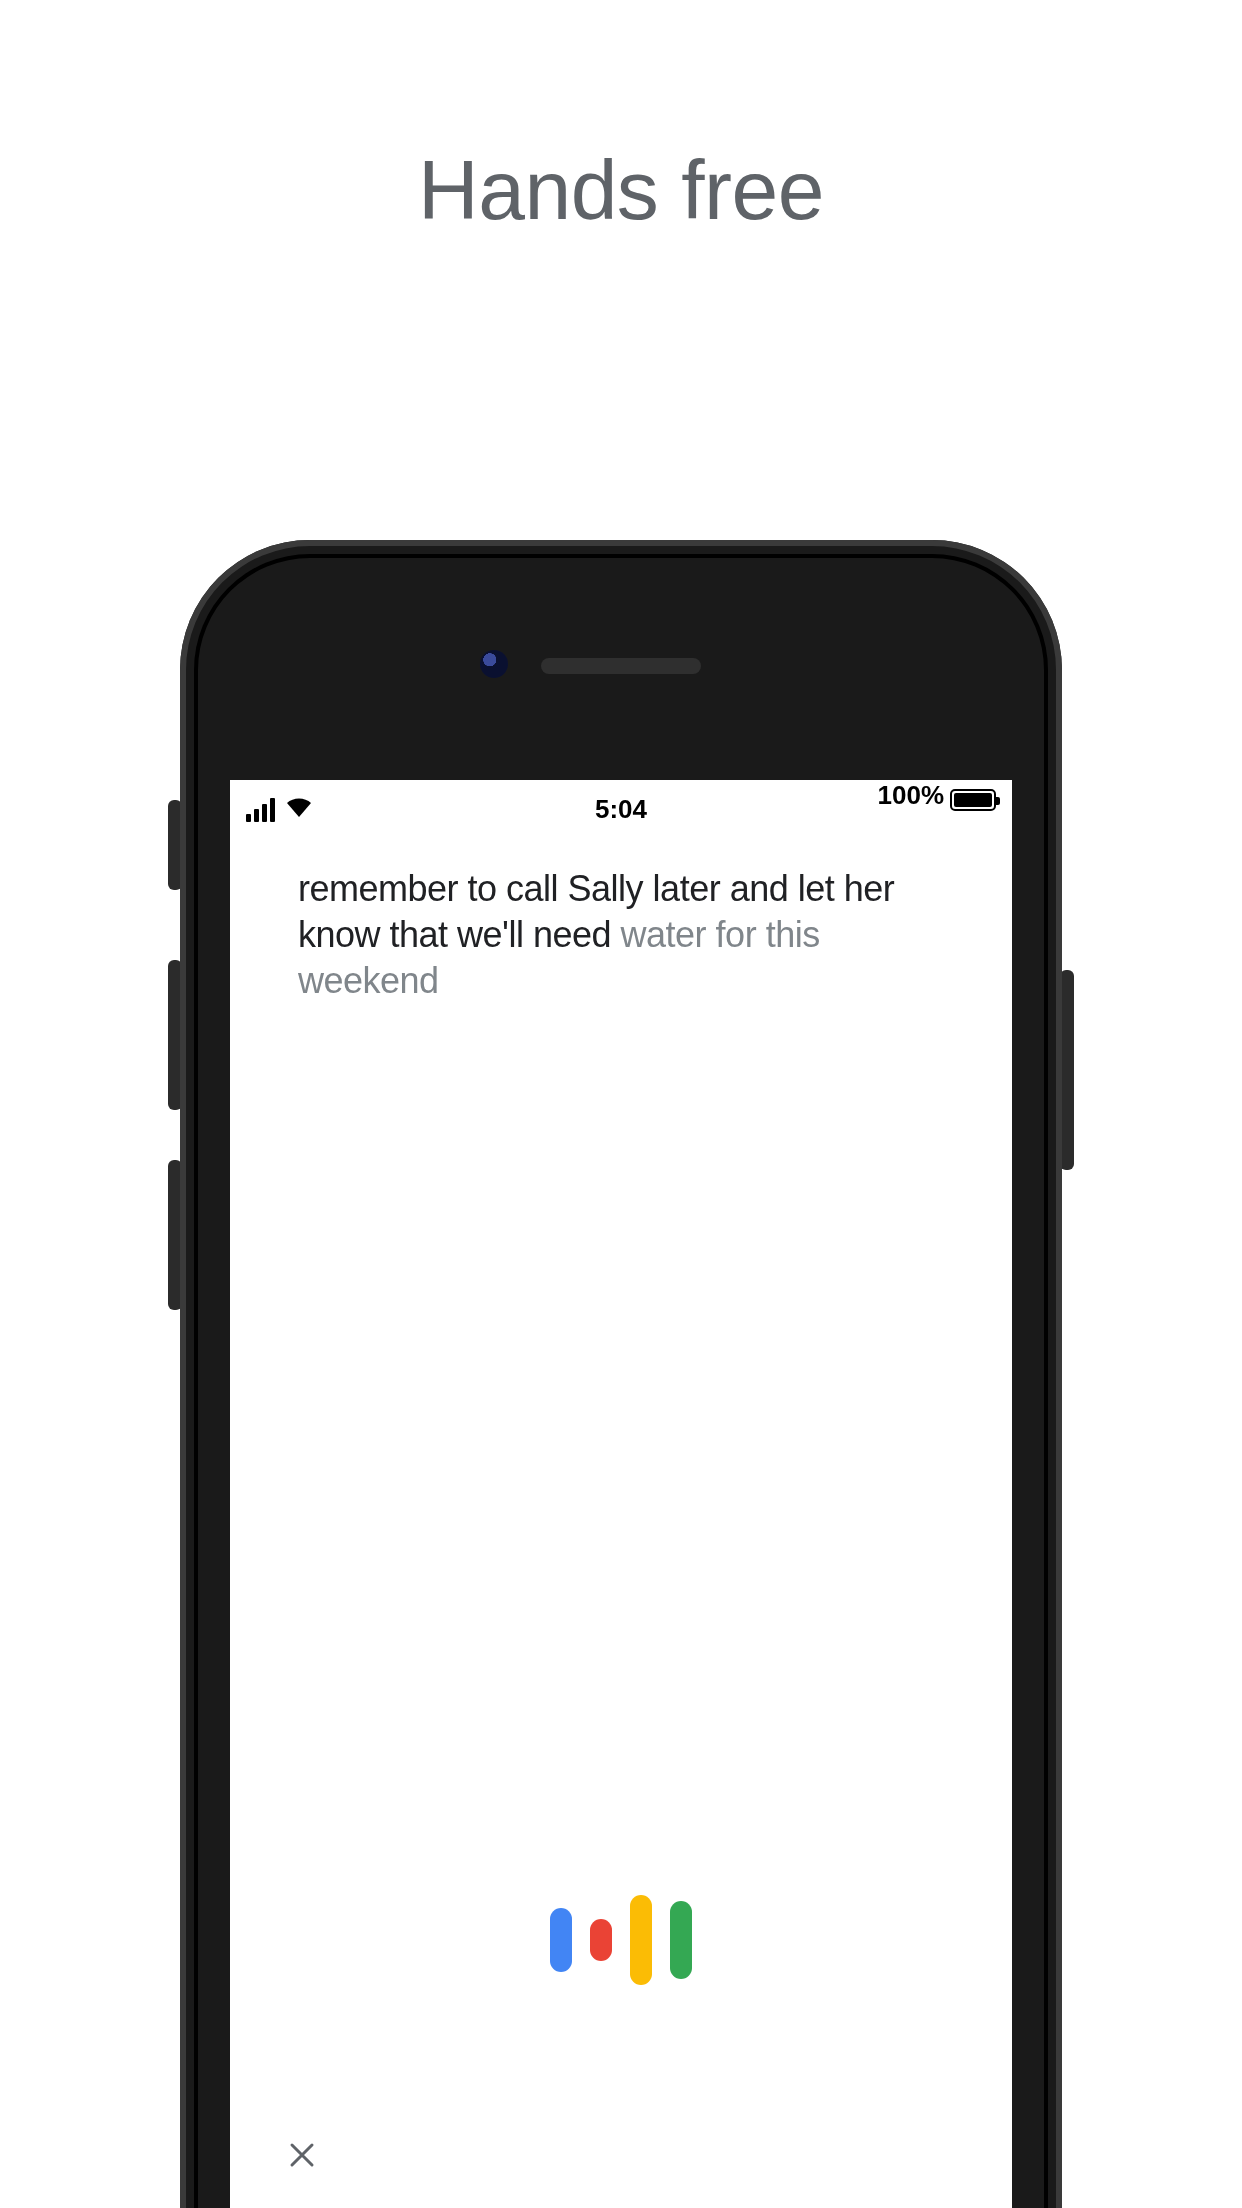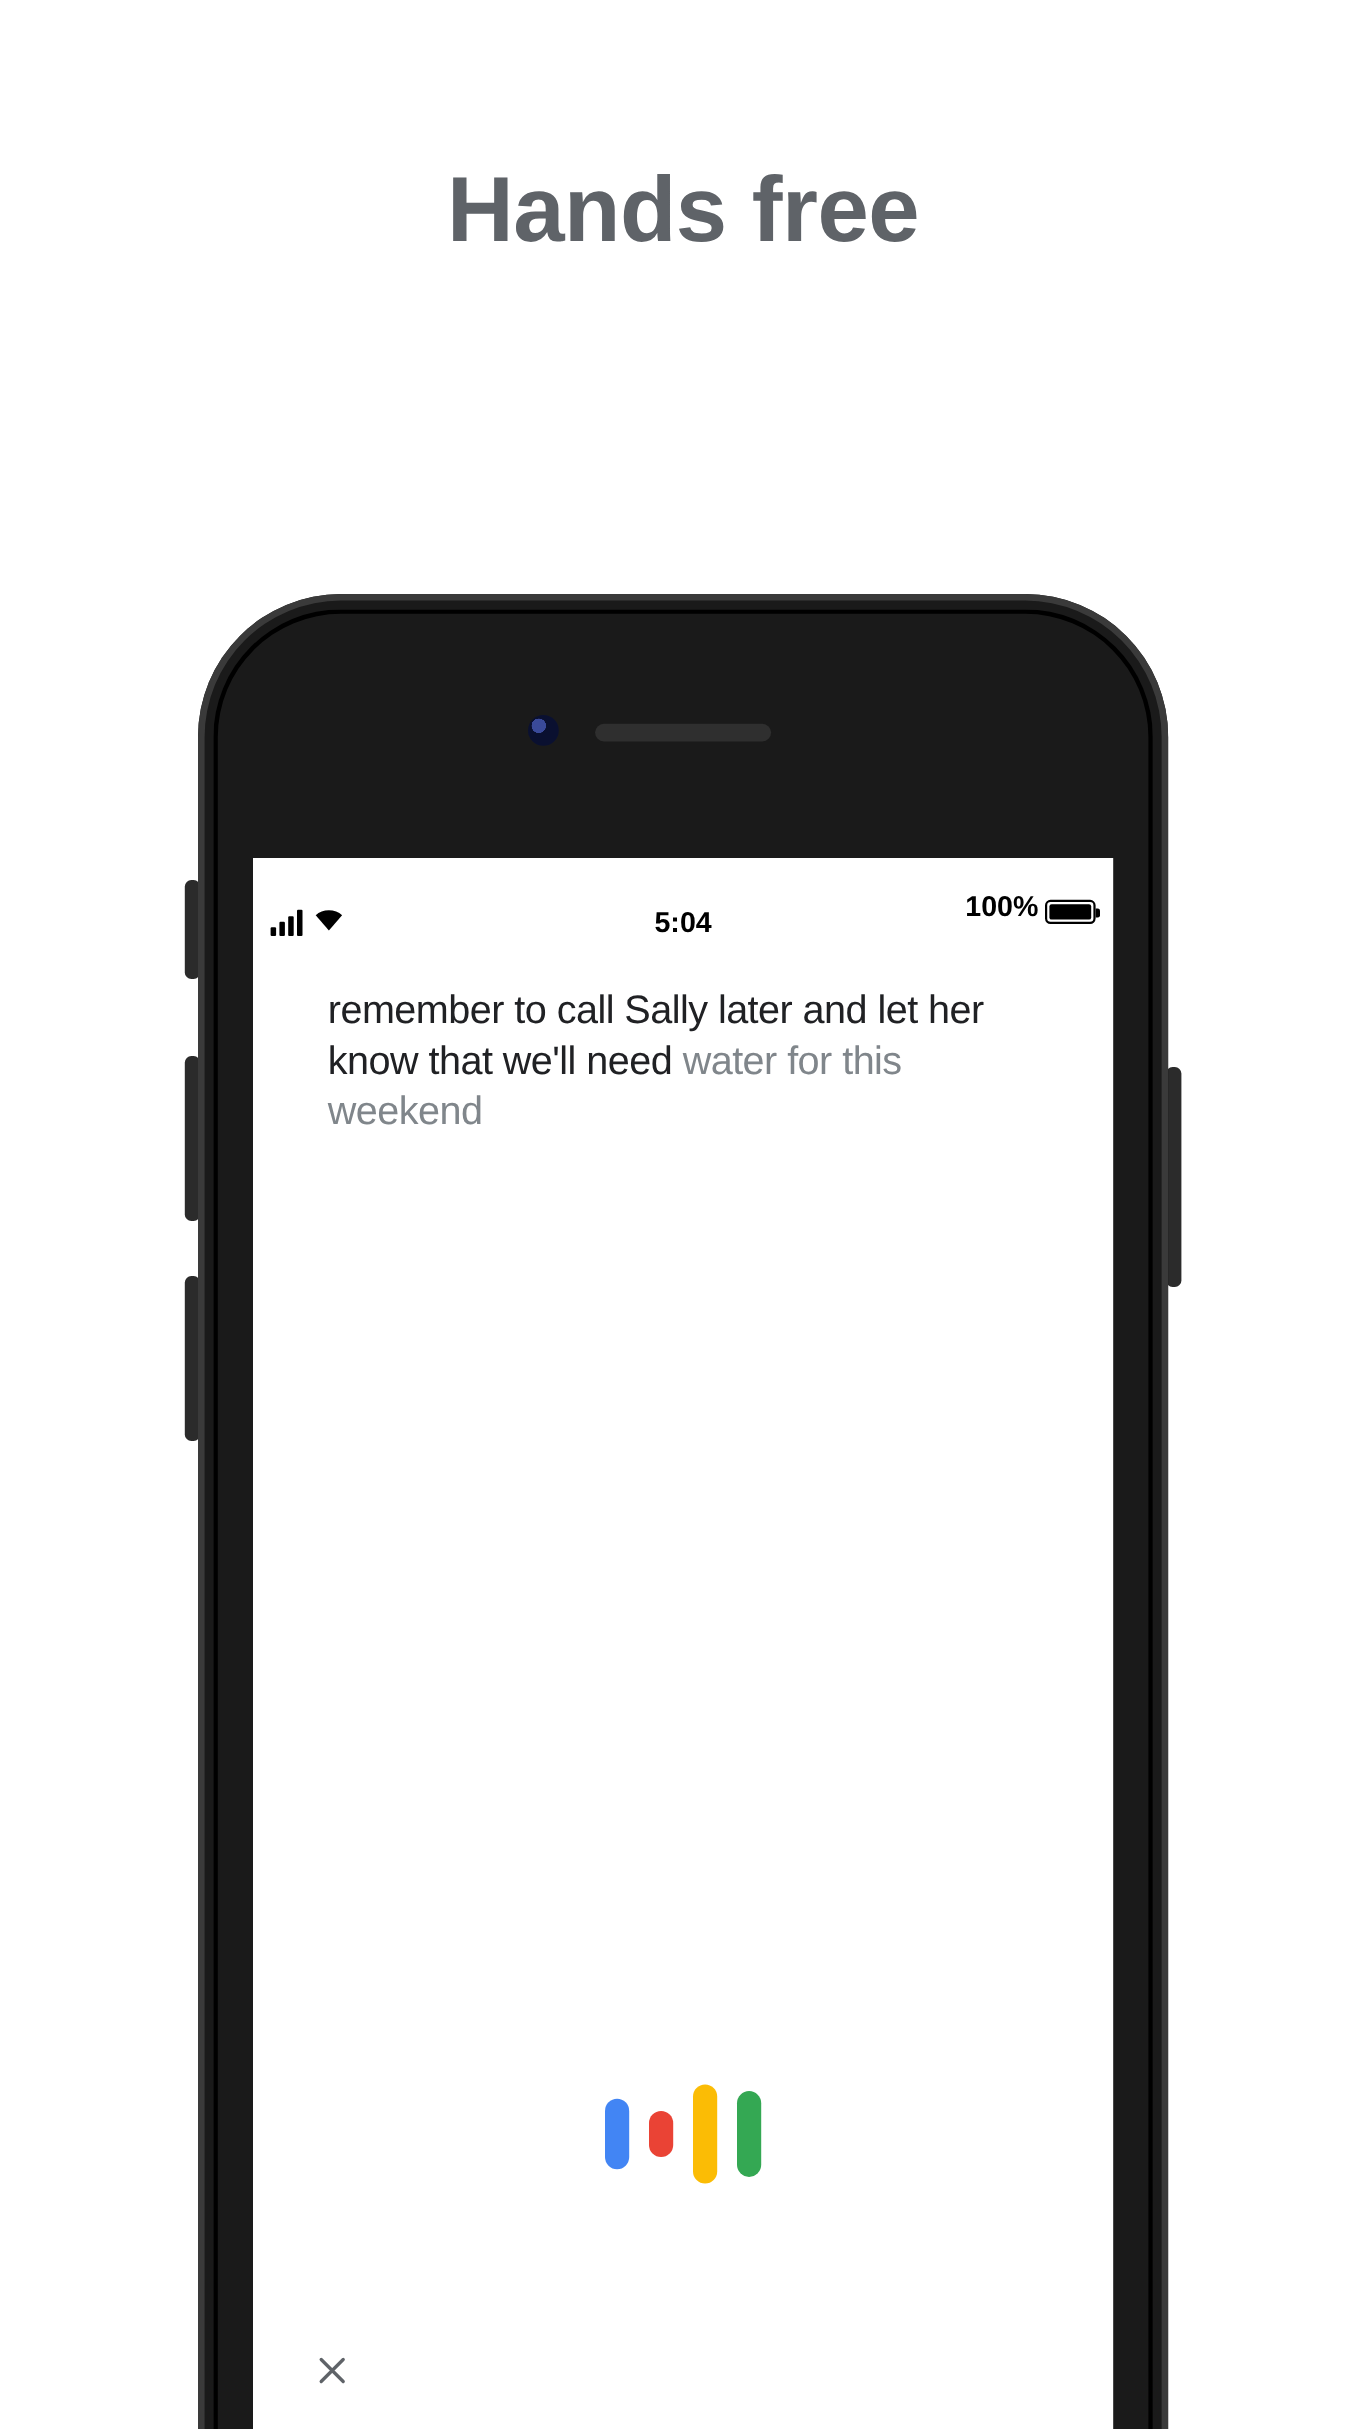--- a/index.html
+++ b/index.html
@@ -12,21 +12,21 @@
     }
     
     .headline {
       position: absolute;
       left: 0; right: 0;
       top: 140px;
       text-align: center;
       color: #5f6368;
       font-size: 84px;
       line-height: 1.2;
-      font-weight: 700;
+      font-weight: 400;
       letter-spacing: -0.5px;
     }
 
     
     .phone {
       position: absolute;
       left: 180px;
       top: 540px;
       width: 882px;
       height: 1700px;
@@ -70,21 +70,20 @@
       background: #ffffff;
     }
 
     
     .statusbar {
       position: relative;
       height: 56px;
       font-size: 26px;
       font-weight: 600;
       color: #000;
-      margin-top: 29px;
     }
     .status-left { position: absolute; left: 16px; top: 14px; display:flex; align-items:center; gap:10px; }
     .status-center { position: absolute; left: 0; right:0; top: 14px; text-align:center; font-weight:600; }
     .status-right { position: absolute; right: 16px; top: 0; display:flex; align-items:flex-end; gap:6px; }
 
     .signal { display:flex; align-items:flex-end; gap:3px; height:24px; }
     .signal span { width:5px; background:#000; border-radius:1px; }
     .signal span:nth-child(1){height:8px}
     .signal span:nth-child(2){height:13px}
     .signal span:nth-child(3){height:18px}

